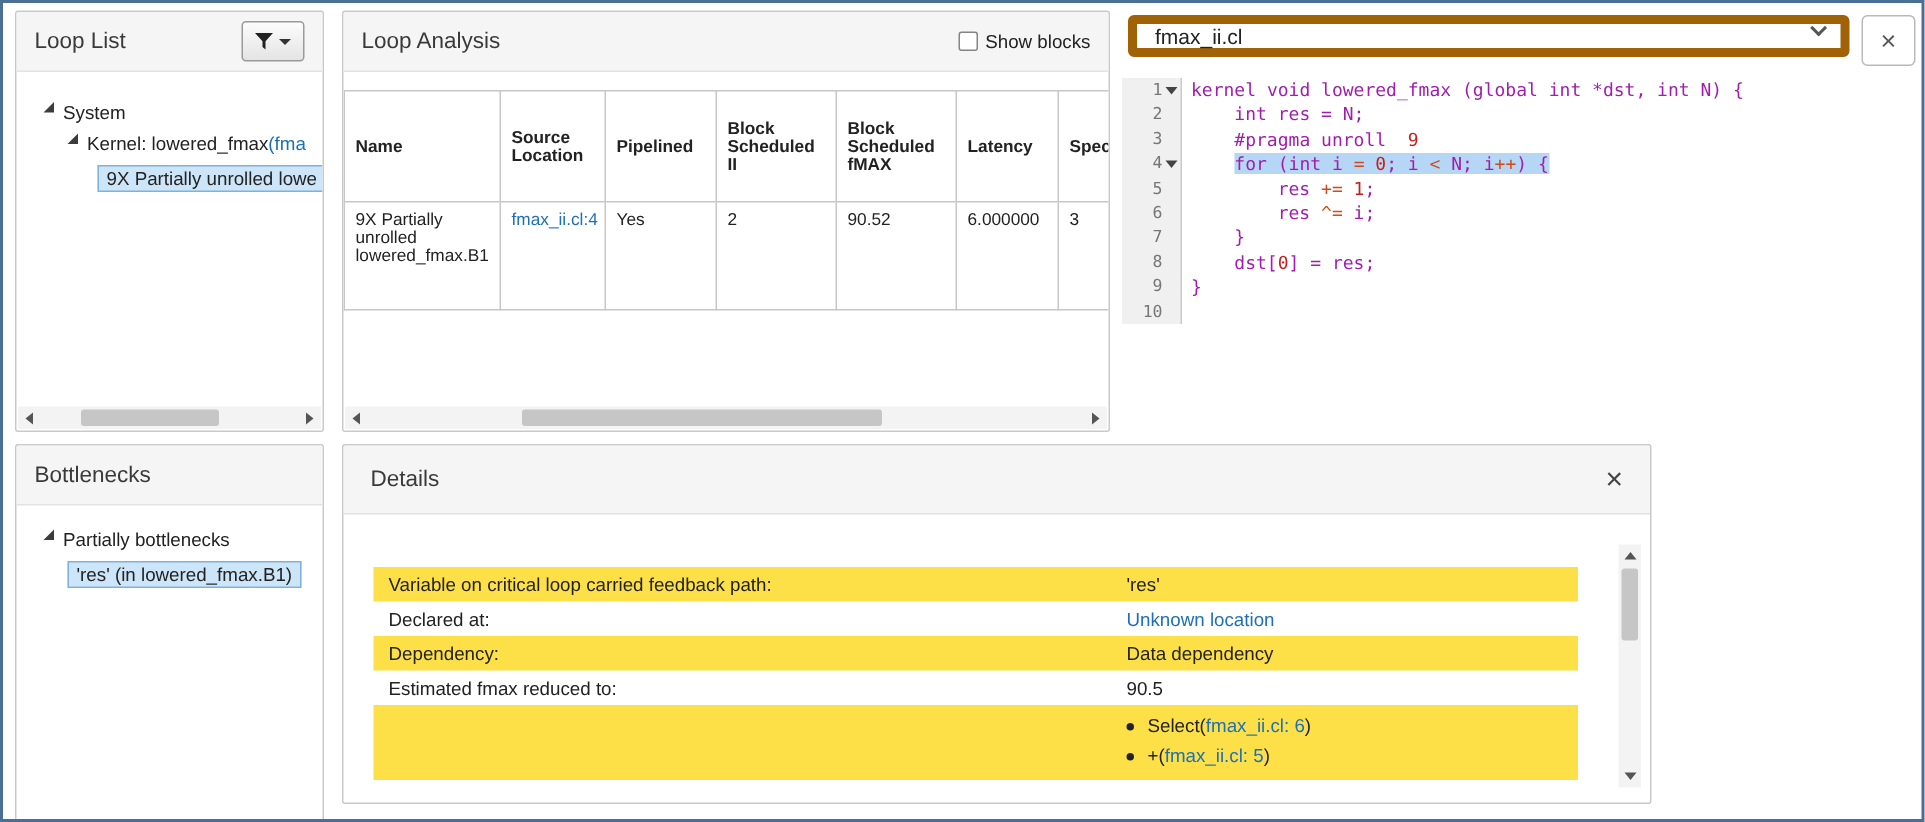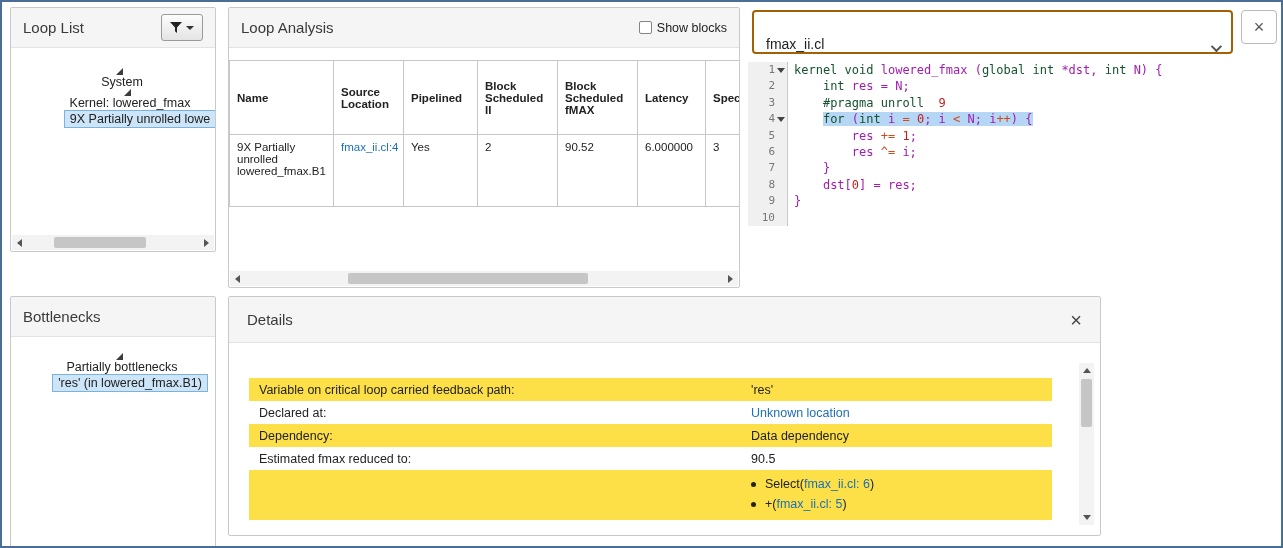--- a/index.html
+++ b/index.html
@@ -23,33 +23,33 @@
     background:#f5f5f5;
     border-bottom:1px solid #e3e3e3;
     height:40px;
     display:flex;
     align-items:center;
     padding:0 12px;
   }
   .panel-title { font-size:15px; color:#3a3a3a; }
 
   
-  #loop-list { left:8px; top:5px; width:206px; height:245px; }
+  #loop-list { left:8px; top:5px; width:206px; height:281px; }
   .filter-btn {
     margin-left:auto;
     width:42px; height:27px;
     border:1px solid #9a9a9a; border-radius:3px;
     background:linear-gradient(#fcfcfc,#e4e4e4);
     display:flex; align-items:center; justify-content:center; gap:4px;
     cursor:pointer;
   }
   .caret-down { width:0; height:0; border-top:4px solid #333; border-left:4px solid transparent; border-right:4px solid transparent; }
 
   .tree { padding-top:20px; font-size:12.5px; white-space:nowrap; overflow:hidden; }
-  .tree-row { display:flex; align-items:center; height:21px; cursor:default;flex-direction:column; }
+  .tree-row { display:flex; align-items:flex-start; height:21px; cursor:default; }
   .tree-row.lvl0 { padding-left:18px; }
   .tree-row.lvl1 { padding-left:34px; }
   .tree-row.lvl2 { padding-left:54px; }
   .tri { width:0; height:0; border-bottom:7px solid #3c3c3c; border-left:7px solid transparent; margin-right:6px; flex:0 0 auto; }
   .sel { background:#cde5f8; border:1px solid #7cb2dc; padding:1px 5px; }
   .link { color:#1d70b7; cursor:pointer; }
 
   
   .hscroll {
     position:absolute; left:1px; right:1px; bottom:1px; height:15px;
@@ -75,40 +75,40 @@
   .table-clip { position:absolute; left:0; top:52px; right:0; bottom:16px; overflow:hidden; }
   .la-table { border-collapse:collapse; table-layout:fixed; width:560px; font-size:11.5px; }
   .la-table th, .la-table td { border:1px solid #c7c7c7; padding:6px 7px; text-align:left; overflow:hidden; }
   .la-table th { font-weight:bold; height:74px; vertical-align:middle; background:#fff; }
   .la-table td { height:72px; vertical-align:top; }
 
   
   #code-panel { position:absolute; left:746px; top:4px; width:531px; height:282px; background:#fff; }
   .file-bar { display:flex; gap:8px; padding:4px 2px 4px 4px; }
   .file-select {
-    flex:1; height:44px; border:2px solid #a16207; border-radius:4px; background:#fff;
-    display:flex; align-items:flex-end; justify-content:space-between; padding:0 12px;
+    flex:1; height:28px; border:6px solid #a16207; border-radius:4px; background:#fff;
+    display:flex; align-items:flex-start; justify-content:space-between; padding:0 12px;
     font-size:14px; color:#222; cursor:pointer;
   }
   .chev { width:8px; height:8px; border-right:2px solid #555; border-bottom:2px solid #555; transform:rotate(45deg) translateY(-2px); }
   .code-close {
     width:36px; height:34px; border:1px solid #b9b9b9; border-radius:4px; background:#fff;
     font-size:18px; color:#555; display:flex; align-items:center; justify-content:center; cursor:pointer;
     font-family:"Liberation Sans", sans-serif;
   }
   .code-area { display:flex; margin-top:4px; font-family:"DejaVu Sans Mono", monospace; font-size:12px; }
   .gutter { width:40px; background:#f0f0f0; border-right:1px solid #c9c9c9; color:#777; }
   .gutter-line { display:flex; justify-content:flex-end; align-items:center; line-height:16.4px; height:16.4px; font-size:11px; padding-right:2px; }
   .gutter-line .num { width:20px; text-align:right; }
   .fold { width:0; height:0; border-top:5px solid #444; border-left:4px solid transparent; border-right:4px solid transparent; margin-left:2px; }
   .fold-spacer { width:10px; }
   .code-body { flex:1; padding-left:6px; overflow:hidden; }
   .code-line { white-space:pre; line-height:16.4px; height:16.4px; color:#1b1b1b; }
   .code-line .hl { background:#b5d6f4; }
-  .tk-kw  { color:#14532d; }
+  .tk-kw  { color:#a21caf; }
   .tk-num { color:#c41e1e; }
   .tk-op  { color:#d2491a; }
   .tk-pl  { color:#a21caf; }
 
   
   #bottlenecks { left:8px; top:294px; width:206px; height:292px; }
   #bottlenecks .tree { padding-top:16px; }
 
   
   #details { left:226px; top:294px; width:873px; height:240px; }

